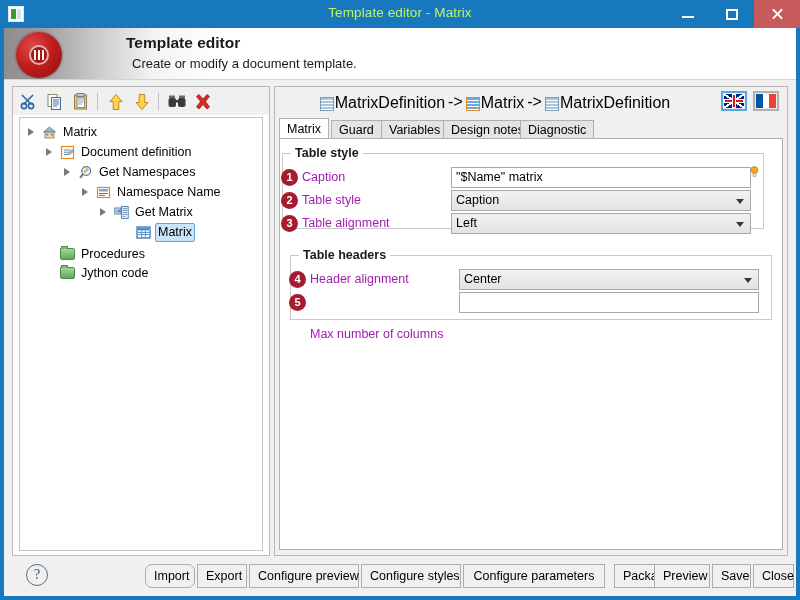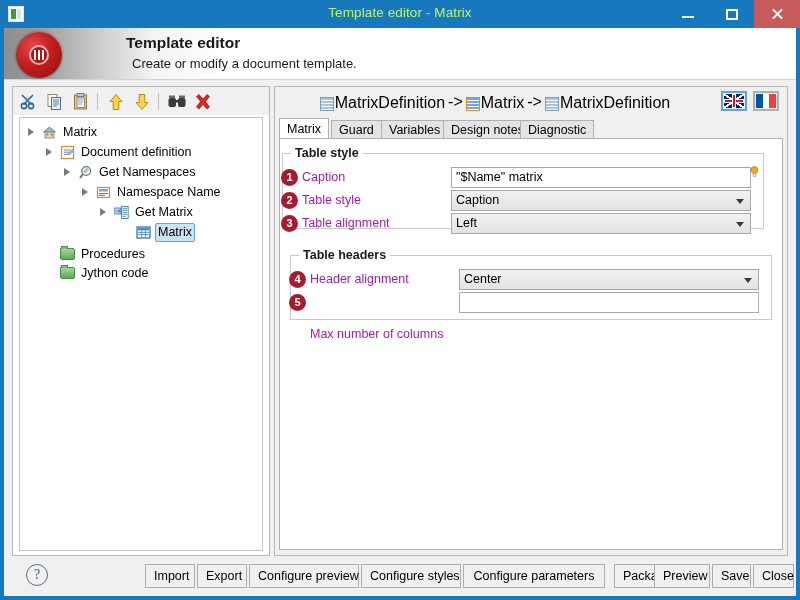--- a/index.html
+++ b/index.html
@@ -715,21 +715,21 @@
           <div class="badge" style="left:-2px; top:38px;">5</div>
           <div class="fieldlabel" style="left:19px; top:38px;margin-top:32px;">Max number of columns</div>
           <div class="textfield" style="left:168px; top:36px; width:300px;" placeholder=""></div>
         </div>
 
       </div>
     </div>
 
     <div id="bottombar">
       <div id="help-btn">?</div>
-      <div class="btn" style="left:141px; width:50px;">Import</div>
+      <div class="btn" style="left:141px; width:50px;border-radius:7px;">Import</div>
       <div class="btn" style="left:193px; width:50px;">Export</div>
       <div class="btn" style="left:245px; width:110px;">Configure preview</div>
       <div class="btn" style="left:357px; width:100px;">Configure styles</div>
       <div class="btn" style="left:459px; width:142px;">Configure parameters</div>
       <div class="btn" style="left:590px; width:58px;margin-left:20px;">Package</div>
       <div class="btn" style="left:650px; width:56px;">Preview</div>
       <div class="btn" style="left:708px; width:39px;">Save</div>
       <div class="btn" style="left:749px; width:41px;">Close</div>
     </div>
 

